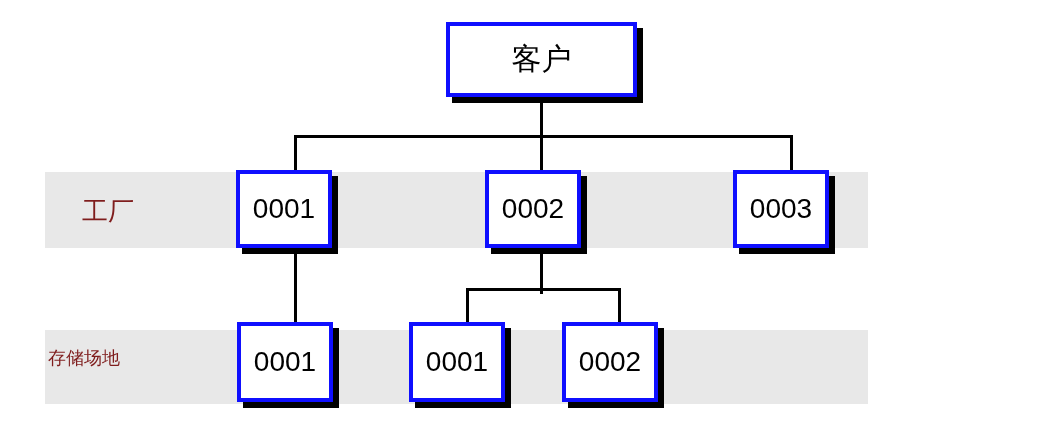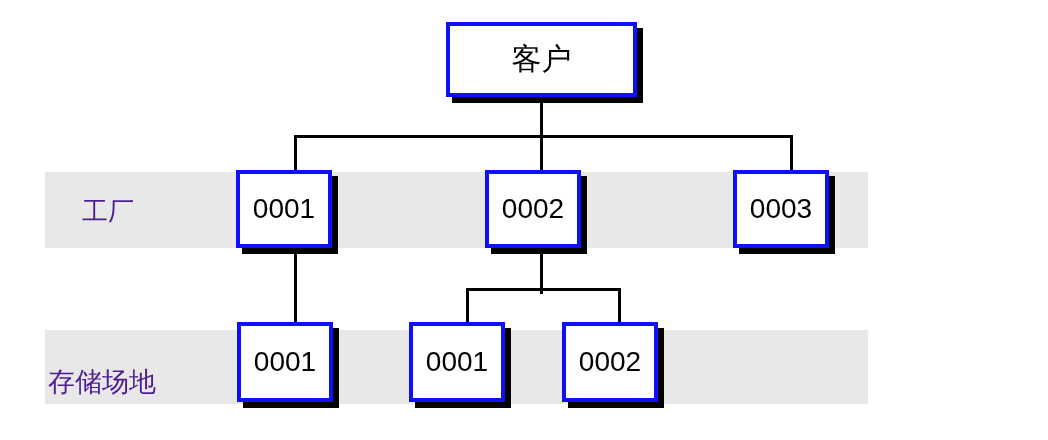--- a/index.html
+++ b/index.html
@@ -19,25 +19,25 @@
     position: absolute;
     left: 45px;
     width: 823px;
     background: #e8e8e8;
   }
   .band.factory { top: 172px; height: 76px; }
   .band.storage { top: 330px; height: 74px; }
   .band-label {
     position: absolute;
     font-family: "DejaVu Serif", "Liberation Serif", serif;
-    color: #4c1d95;
+    color: #7f1d1d;
     white-space: nowrap;
   }
   .band-label.factory { left: 82px; top: 194px; font-size: 26px; }
-  .band-label.storage { left: 48px; top: 346px; font-size: 27px; margin-top: 18px; }
+  .band-label.storage { left: 48px; top: 346px; font-size: 18px; }
   .node {
     position: absolute;
     box-sizing: border-box;
     background: #ffffff;
     border: 4px solid #0f0fff;
     box-shadow: 6px 6px 0 0 #000000;
     display: flex;
     align-items: center;
     justify-content: center;
     color: #000000;

